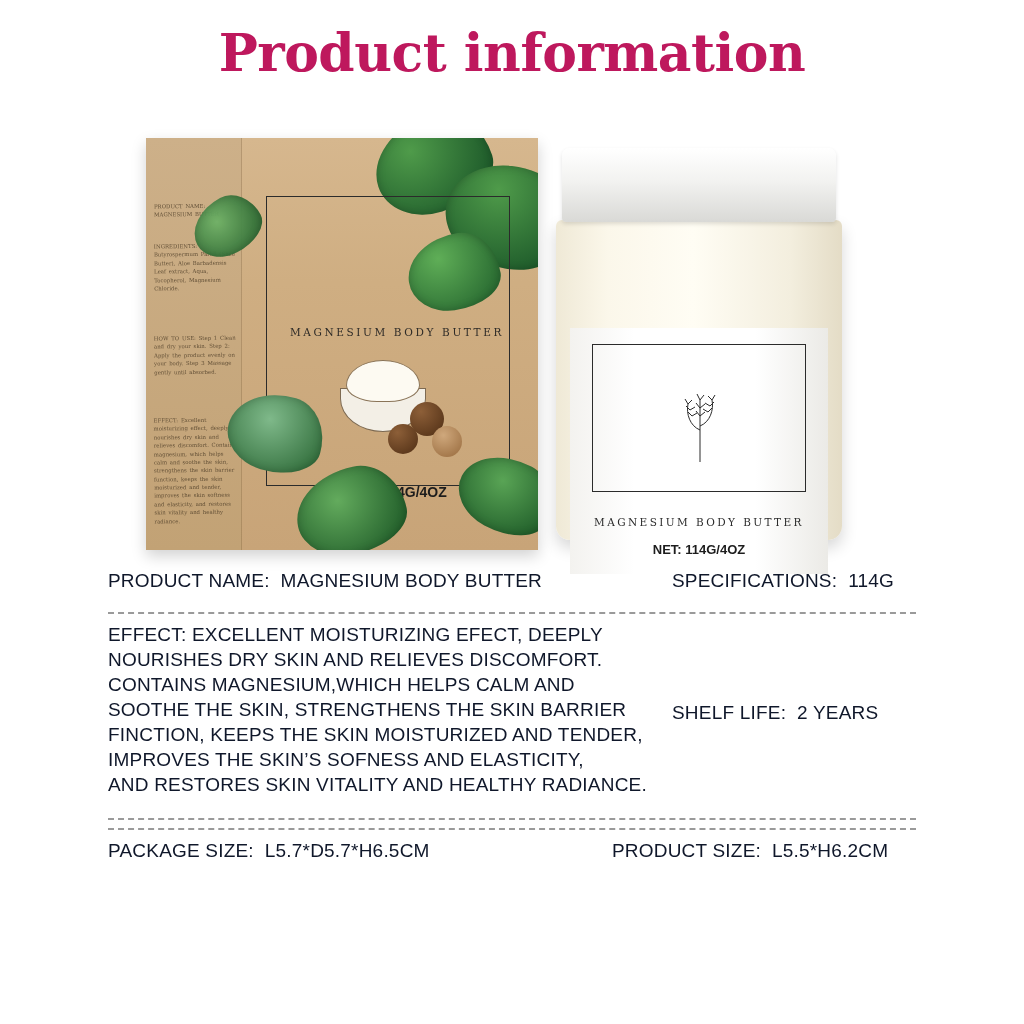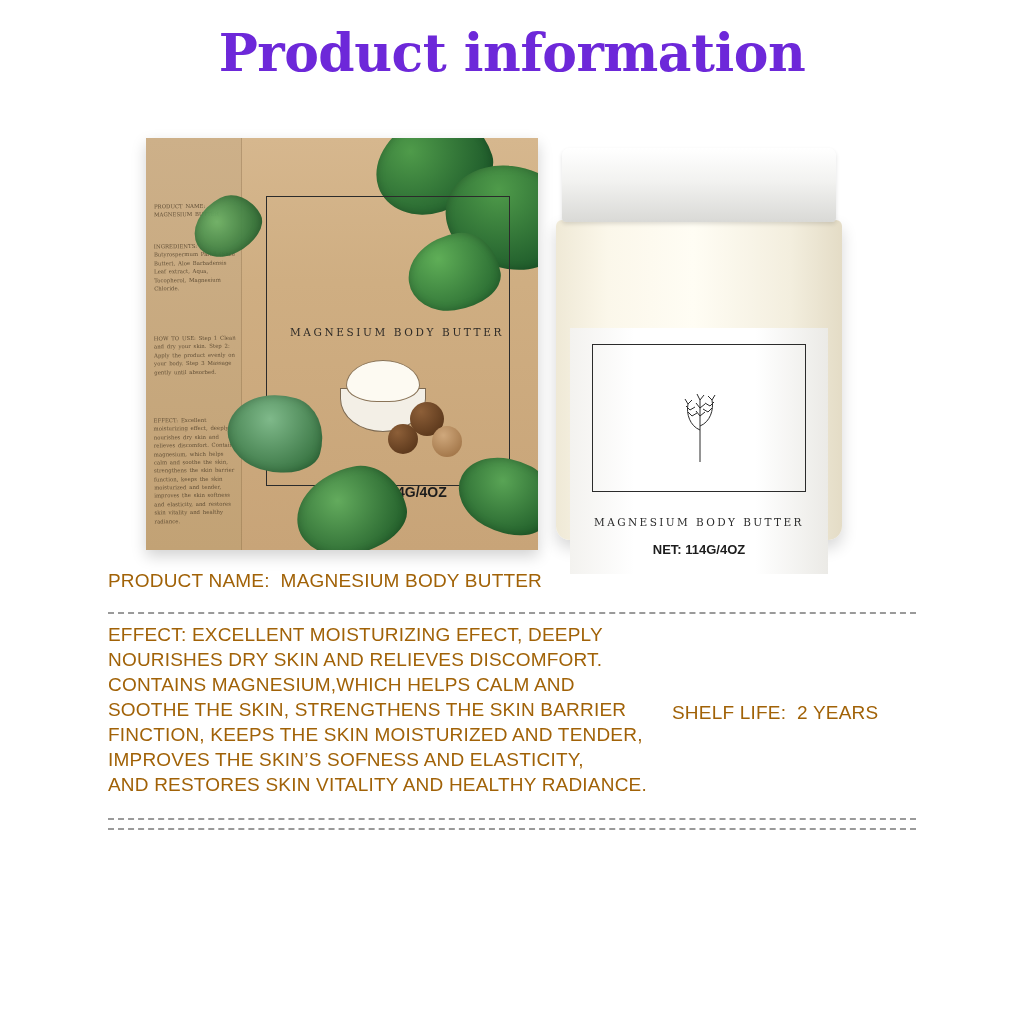--- a/index.html
+++ b/index.html
@@ -18,21 +18,21 @@
 
   
   .title {
     position: absolute;
     top: 22px; left: 0; width: 1024px;
     text-align: center;
     font-family: "DejaVu Serif", serif;
     font-weight: bold;
     font-size: 52px;
     letter-spacing: -0.5px;
-    color: #6d28d9;
+    color: #be185d;
   }
 
   
   .photo-area {
     position: absolute;
     top: 110px; left: 0; width: 1024px; height: 440px;
   }
 
   
   .box {
@@ -182,21 +182,21 @@
   }
   .row {
     position: relative;
     padding: 8px 0 0 0;
   }
   .dash {
     height: 0; margin: 8px 108px 0 108px;
     border-top: 2px dashed #9a9a9a;
   }
   .lbl {
-    color: #a16207;
+    color: #0f172a;
     font-size: 19px;
     line-height: 25px;
     letter-spacing: .2px;
     white-space: pre-wrap;
   }
   .col-left {
     position: absolute; left: 108px; top: 8px; width: 600px;
   }
   .col-right {
     position: absolute; left: 672px; top: 8px; width: 340px;
@@ -265,32 +265,37 @@
       </div>
       <div class="jar-brand">MAGNESIUM BODY BUTTER</div>
       <div class="jar-net">NET: 114G/4OZ</div>
     </div>
   </div>
 
   <div class="info">
 
     <div class="row r1">
       <div class="col-left lbl">PRODUCT NAME:  MAGNESIUM BODY BUTTER</div>
+      <div class="col-right lbl">SPECIFICATIONS:  114G</div>
     </div>
     <div class="dash"></div>
 
     <div class="row r2">
       <div class="col-left lbl">EFFECT: EXCELLENT MOISTURIZING EFECT, DEEPLY
 NOURISHES DRY SKIN AND RELIEVES DISCOMFORT.
 CONTAINS MAGNESIUM,WHICH HELPS CALM AND
 SOOTHE THE SKIN, STRENGTHENS THE SKIN BARRIER
 FINCTION, KEEPS THE SKIN MOISTURIZED AND TENDER,
 IMPROVES THE SKIN’S SOFNESS AND ELASTICITY,
 AND RESTORES SKIN VITALITY AND HEALTHY RADIANCE.</div>
       <div class="col-right lbl right-mid">SHELF LIFE:  2 YEARS</div>
     </div>
     <div class="dash"></div>
 
     <div class="dash"></div>
 
+    <div class="row r4">
+      <div class="col-left lbl">PACKAGE SIZE:  L5.7*D5.7*H6.5CM</div>
+      <div class="col-right lbl" style="left:612px">PRODUCT SIZE:  L5.5*H6.2CM</div>
+    </div>
 
   </div>
 </div>
 
 </body></html>

